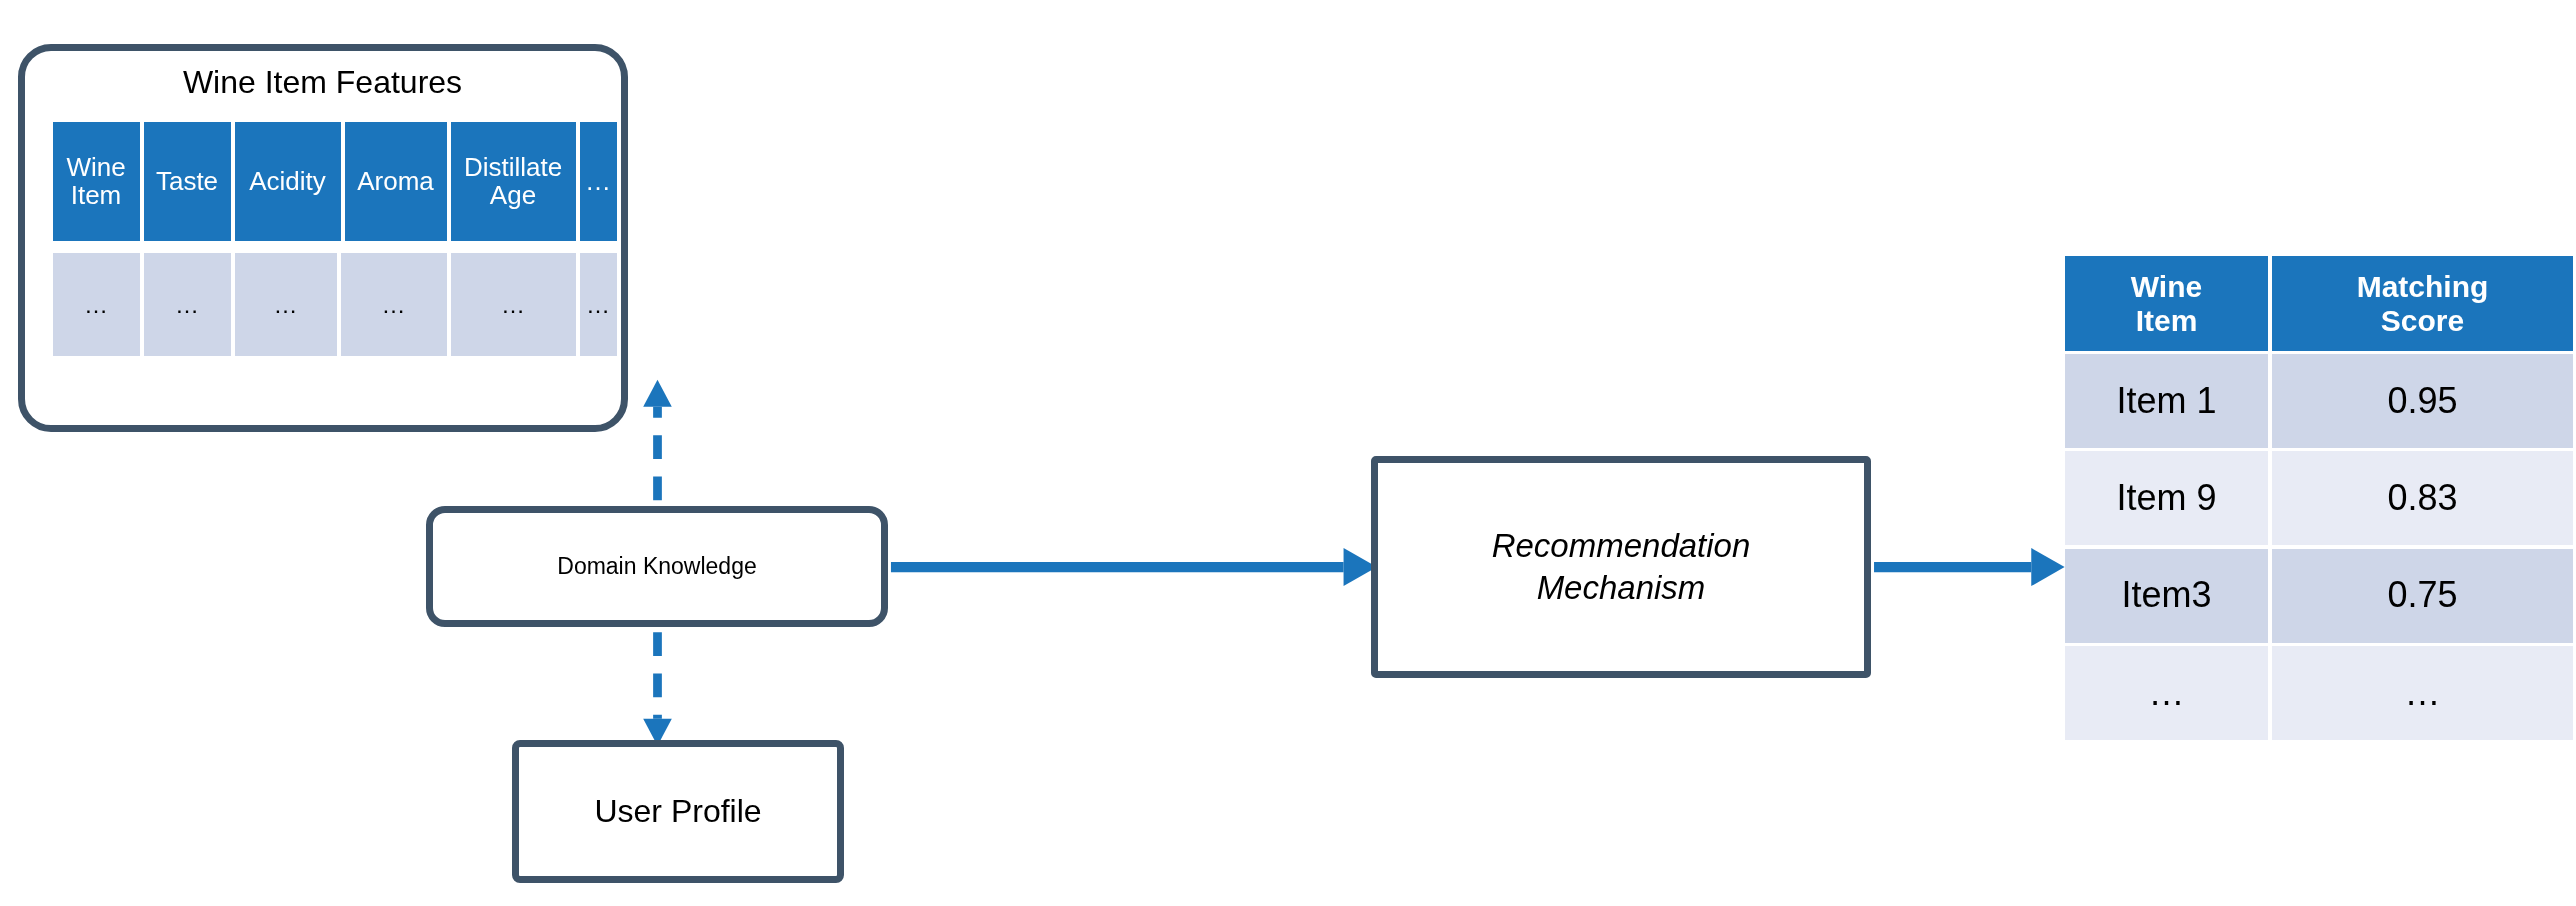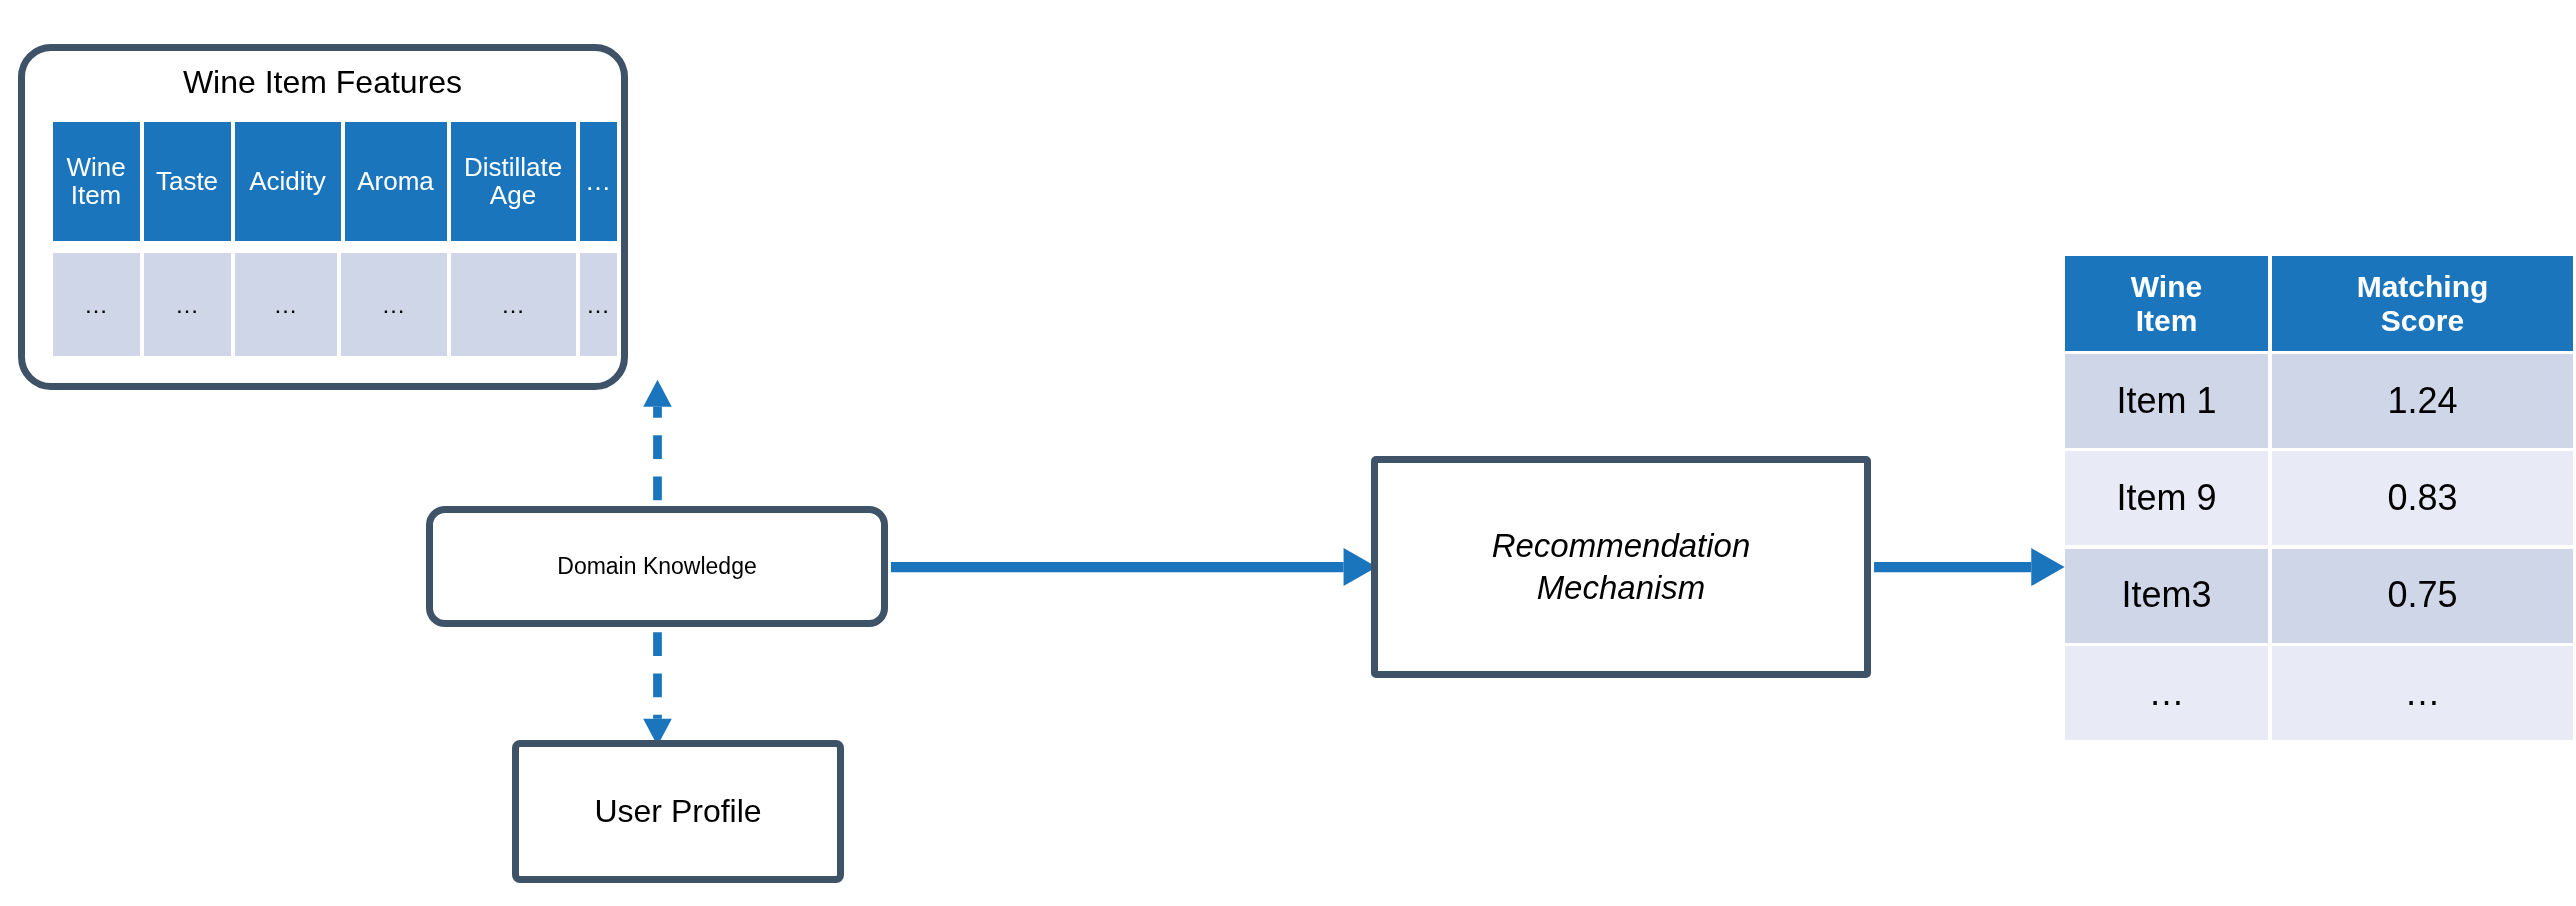--- a/index.html
+++ b/index.html
@@ -7,21 +7,21 @@
   #stage{position:relative;width:2576px;height:907px;background:#ffffff;overflow:hidden;}
 
   
   .panel{
     position:absolute;
     box-sizing:border-box;
     border:7.1px solid #3E5368;
     border-radius:33px;
     background:#ffffff;
   }
-  #features-panel{ left:17.5px; top:44px; width:610px; height:346px; }
+  #features-panel{ left:17.5px; top:44px; width:610px; height:388px; }
 
   .panel-title{
     position:absolute;
     left:0; top:12.7px; width:100%;
     text-align:center;
     font-size:32px;
     color:#000000;
     font-family:"Liberation Sans",sans-serif;
     white-space:nowrap;
   }
@@ -195,21 +195,21 @@
   <div id="results-table">
     <div class="rrow head">
       <div class="rcell rc0 nowrap">Wine
 Item</div>
       <div class="rcell rc1 nowrap">Matching
 Score</div>
     </div>
 
     <div class="rrow data shade-a">
       <div class="rcell rc0">Item 1</div>
-      <div class="rcell rc1">1.24</div>
+      <div class="rcell rc1">0.95</div>
     </div>
 
     <div class="rrow data shade-b">
       <div class="rcell rc0">Item 9</div>
       <div class="rcell rc1">0.83</div>
     </div>
 
     <div class="rrow data shade-a">
       <div class="rcell rc0">Item3</div>
       <div class="rcell rc1">0.75</div>

